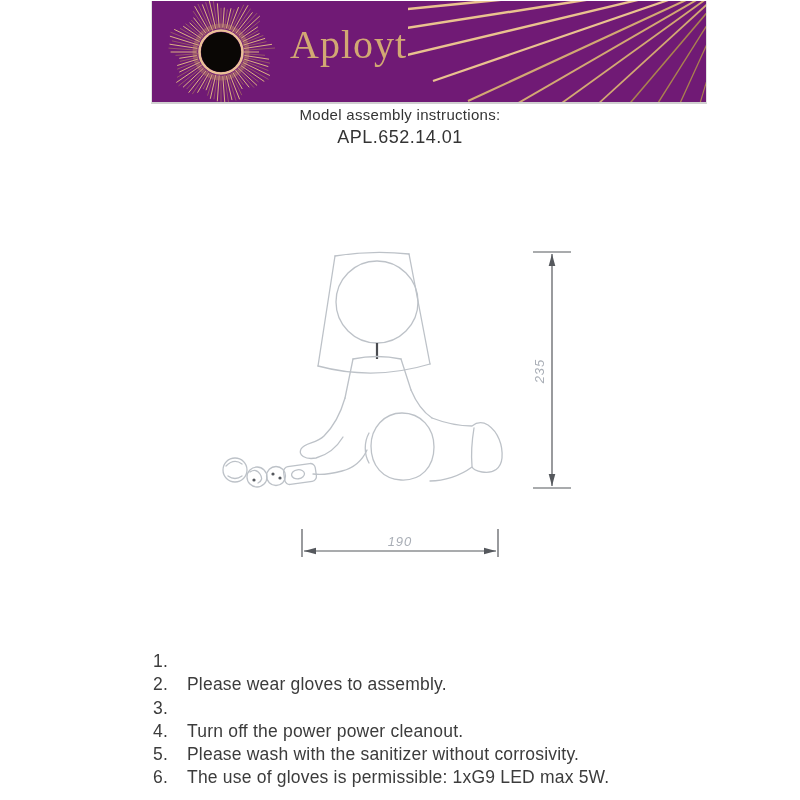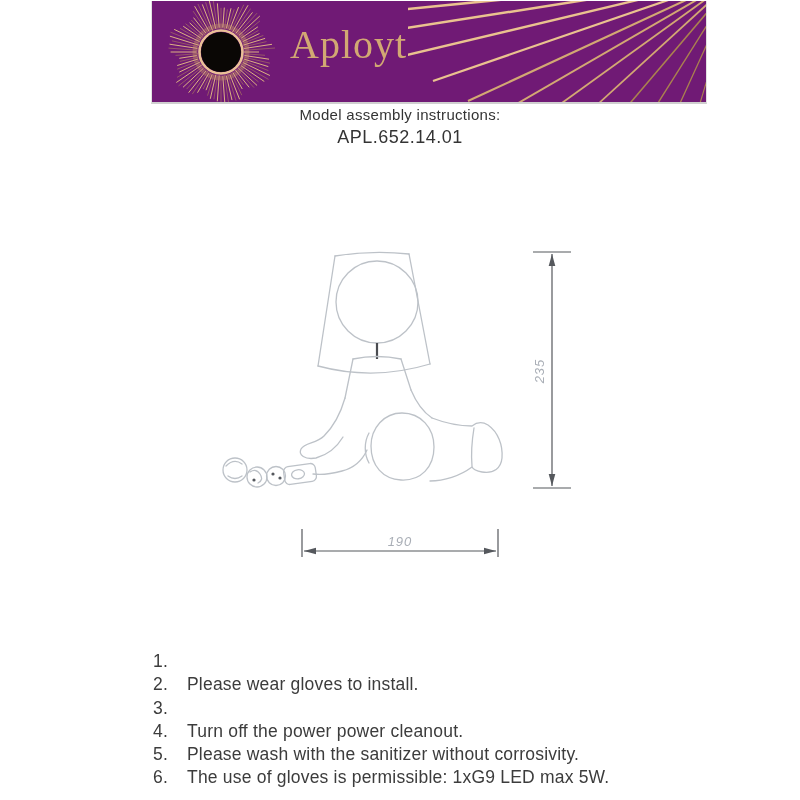--- a/index.html
+++ b/index.html
@@ -221,21 +221,21 @@
     <text class="dimtext" x="250" y="306" text-anchor="middle">190</text>
   </g>
 </svg>
 
 <div class="instructions">
   <div class="row">
     <span class="num">1.</span>
   </div>
   <div class="row">
     <span class="num">2.</span>
-    <span class="txt">Please wear gloves to install.</span>
+    <span class="txt">Please wear gloves to assembly.</span>
   </div>
   <div class="row">
     <span class="num">3.</span>
   </div>
   <div class="row">
     <span class="num">4.</span>
     <span class="txt">Turn off the power power cleanout.</span>
   </div>
   <div class="row">
     <span class="num">5.</span>

